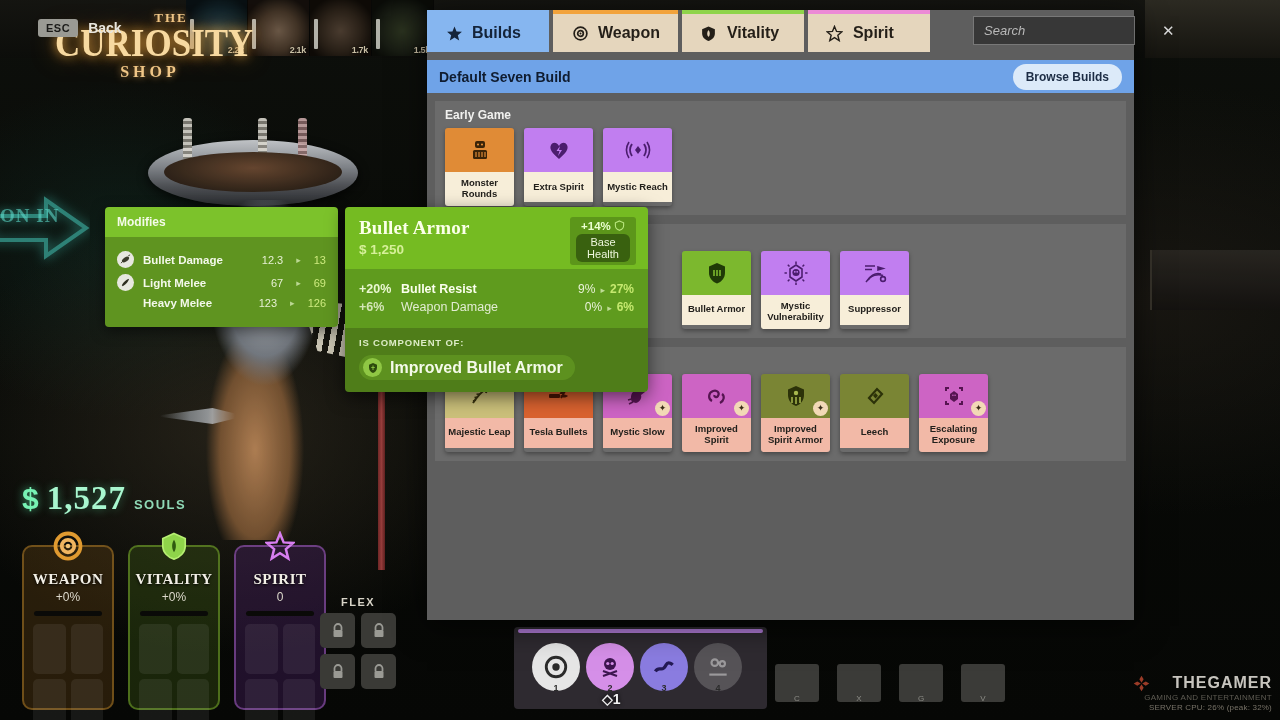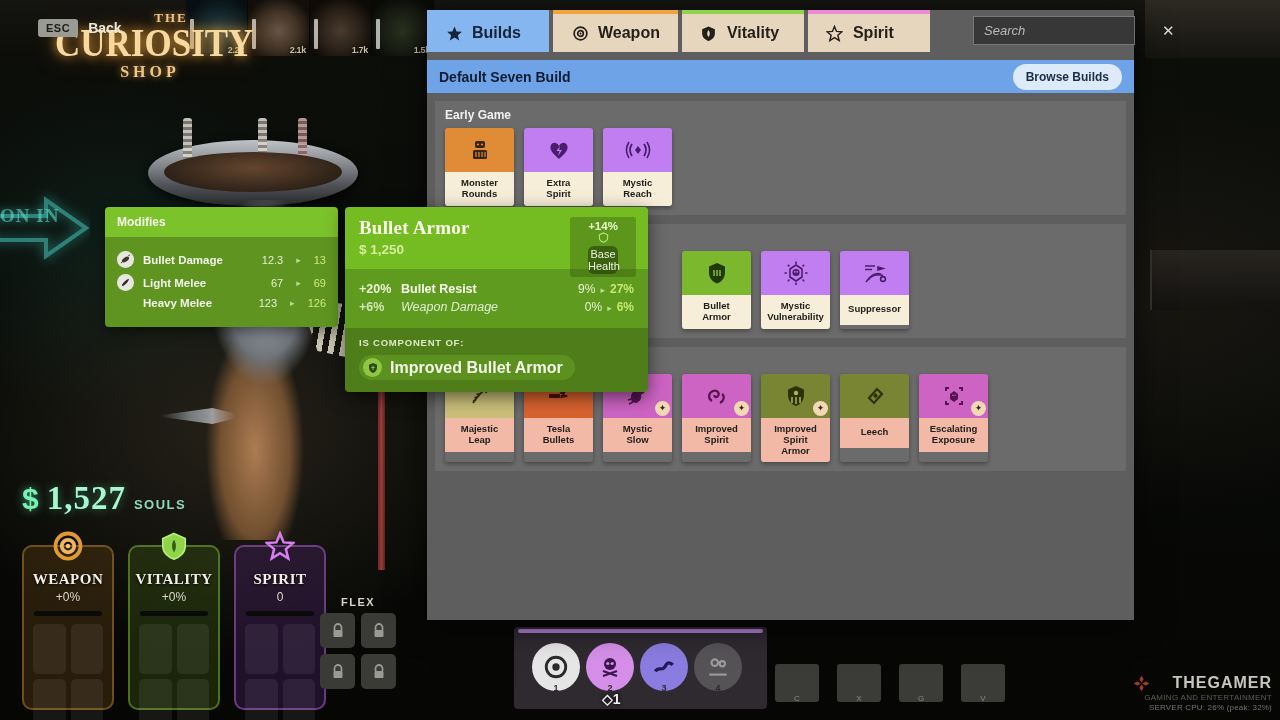--- a/index.html
+++ b/index.html
@@ -264,21 +264,21 @@
 
   .section { background:#6b6b6b; margin-bottom:9px; padding:0 0 9px 0; }
   .section-hdr { font-size:12px; font-weight:bold; color:#f1f1ef; padding:7px 10px 6px; }
   .items { display:flex; gap:10px; padding:0 10px; }
 
   .item { width:69px; border-radius:3px; overflow:hidden; cursor:pointer;
           box-shadow:0 2px 4px rgba(0,0,0,.35); position:relative; }
   .item .art { height:44px; display:flex; align-items:center; justify-content:center;
                font-size:22px; position:relative; }
   .item .nm { background:#f7eed9; color:#22201c; font-size:9.5px; font-weight:bold;
-              text-align:center; padding:6px 19px; line-height:1.15; min-height:30px;
+              text-align:center; padding:6px 2px; line-height:1.15; min-height:30px;
               display:flex; align-items:center; justify-content:center; }
   .item.purchased .nm { background:#f2b9a7; }
   .item .active-tag {
     position:absolute; left:3px; bottom:31px; background:#1c1c1c; color:#f0ece0;
     font-size:7px; font-weight:bold; letter-spacing:.6px; padding:2px 5px; border-radius:2px;
   }
   .item .corner {
     position:absolute; right:2px; bottom:2px; width:15px; height:15px;
     border-radius:50%; background:#f2d9b6; display:flex;
     align-items:center; justify-content:center; font-size:9px; color:#3a2d18;
@@ -312,31 +312,31 @@
   .tip {
     position:absolute; left:345px; top:207px; width:303px; z-index:61;
     border-radius:4px; overflow:hidden; box-shadow:0 5px 18px rgba(0,0,0,.55);
   }
   .tip .hd { background:#75bb22; padding:10px 14px 12px; position:relative; min-height:60px;}
   .tip .tname { font-family:"Liberation Serif",serif; font-size:19px; font-weight:bold;
                 color:#fbffe9; letter-spacing:.2px; }
   .tip .tcost { font-size:13.5px; font-weight:bold; color:#d6f09a; margin-top:3px; }
   .tip .badge {
     position:absolute; right:12px; top:10px; width:66px; text-align:center;
-    background:rgba(40,70,10,.32); border-radius:3px; padding:3px 18px;
+    background:rgba(40,70,10,.32); border-radius:3px; padding:3px 6px;
   }
   .tip .badge .b1 { font-size:11.5px; font-weight:bold; color:#eaffd0; }
   .tip .badge .b2 { font-size:11px; color:#eef7dd; margin-top:2px;
                     background:rgba(30,55,8,.55); padding:2px 0; border-radius:6px;}
   .tip .stats { background:#5f9b1e; padding:9px 14px 10px; }
   .stat-row { display:flex; align-items:baseline; margin:4px 0; }
   .stat-amt  { font-size:12.5px; font-weight:bold; color:#eaf7d2; width:42px; }
   .stat-amt.dim { color:#d3e5b6; }
   .stat-nm   { flex:1; font-size:12.5px; font-weight:bold; color:#fbffee; }
-  .stat-nm.dim { font-weight:normal; color:#e2ecd2;font-style:italic; }
+  .stat-nm.dim { font-weight:normal; color:#e2ecd2; }
   .stat-old  { font-size:12px; color:#e9f2d8; }
   .stat-arw  { font-size:9px; color:#bfdd96; margin:0 5px; }
   .stat-new  { font-size:12px; font-weight:bold; color:#c6e96f; }
   .tip .comp { background:#4f7d19; padding:9px 14px 12px; }
   .comp-lbl { font-size:9.5px; font-weight:bold; color:#dcebc6; letter-spacing:.8px; margin-bottom:7px;}
   .comp-item { display:inline-flex; align-items:center; gap:8px;
                background:rgba(110,170,40,.45); border-radius:13px; padding:3px 12px 3px 4px; }
   .comp-ic { width:19px; height:19px; border-radius:50%; background:#8fc744;
              display:flex; align-items:center; justify-content:center; font-size:11px; color:#2c4a0c;}
   .comp-nm { font-size:16px; font-weight:bold; color:#f4fae9; }

